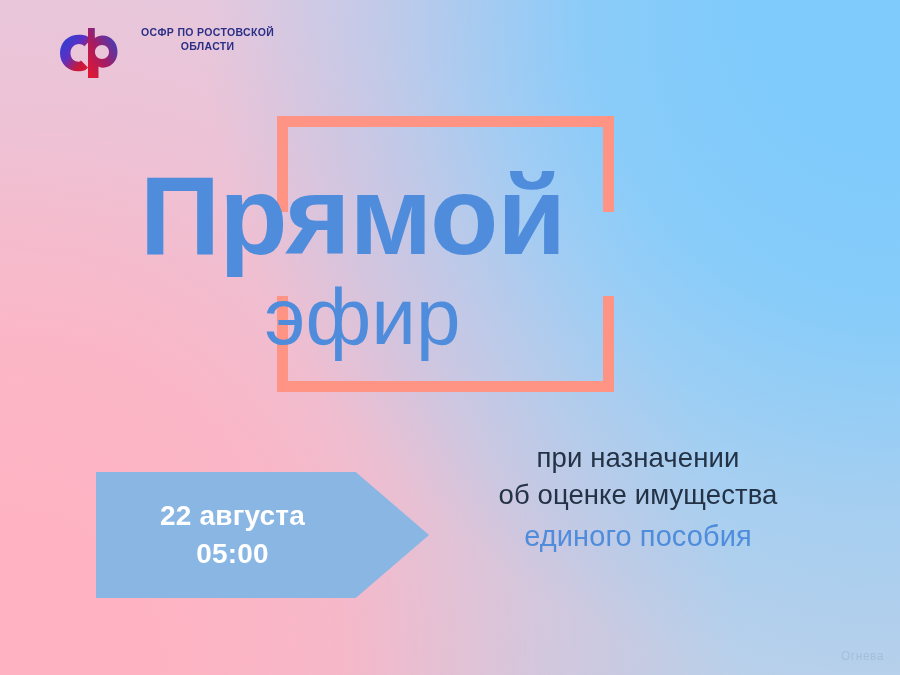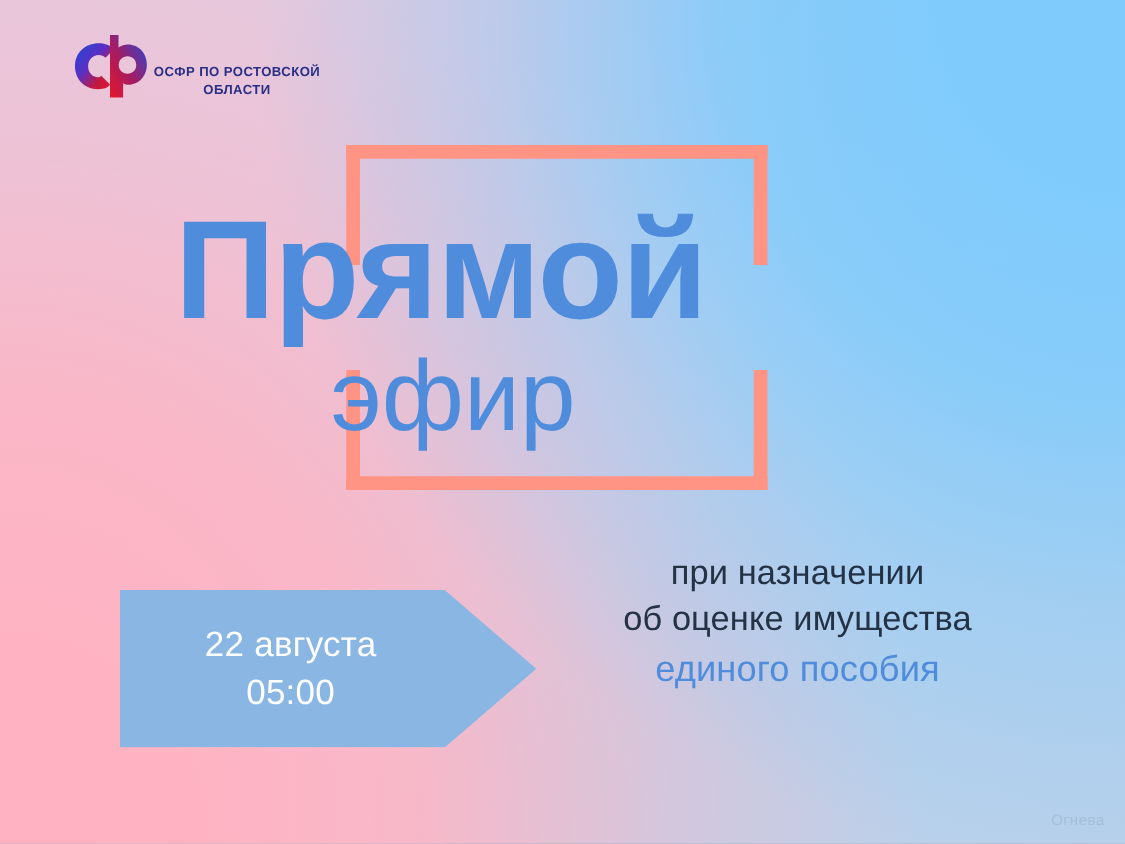--- a/index.html
+++ b/index.html
@@ -22,22 +22,22 @@
       radial-gradient(circle at 100% 100%, #b9d0ea 0%,  rgba(185,208,234,0.85) 26%, rgba(185,208,234,0.3) 50%, rgba(185,208,234,0) 70%),
       linear-gradient(135deg, #e2c8dd 0%, #d8cbe4 28%, #cdd4ee 55%, #c3d6ef 78%, #b9cfe9 100%);
   }
 
   
   .header {
     position: absolute;
     left: 57px;
     top: 26px;
     display: flex;
-    align-items: flex-end;
-    gap: 4px;
+    align-items: flex-start;
+    gap: 22px;
   }
   .logo-mark {
     width: 62px;
     height: 54px;
     flex: 0 0 auto;
     display: block;
   }
   .logo-text {
     font-size: 10.5px;
     font-weight: bold;
@@ -111,21 +111,21 @@
     display: flex;
     flex-direction: column;
     align-items: center;
     justify-content: center;
     gap: 2px;
     padding-right: 60px;
     box-sizing: border-box;
   }
   .date-badge .d-line {
     color: #ffffff;
-    font-weight: normal;
+    font-weight: bold;
     font-size: 28px;
     line-height: 1.28;
     text-align: center;
     letter-spacing: 0.2px;
   }
 
   
   .subject {
     position: absolute;
     right: 62px;

